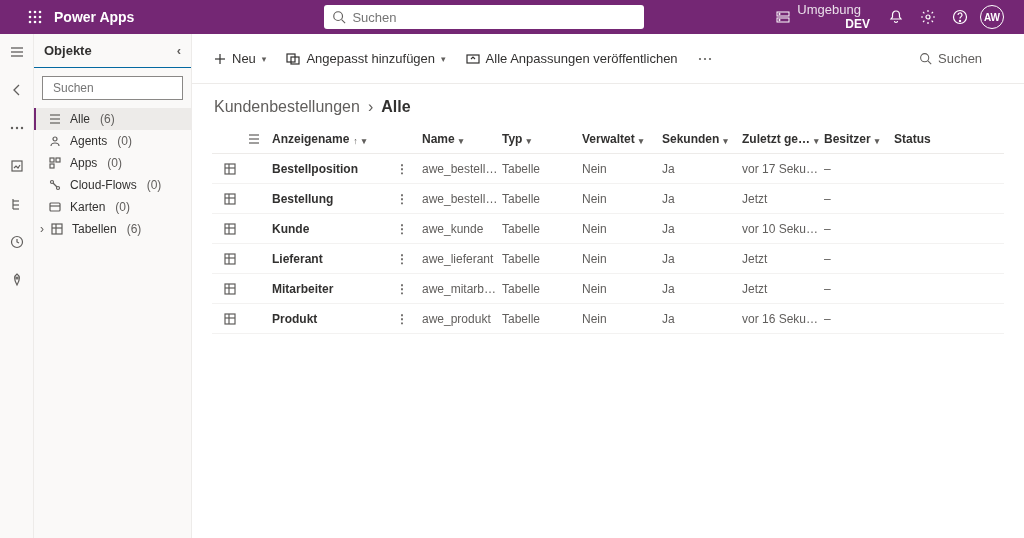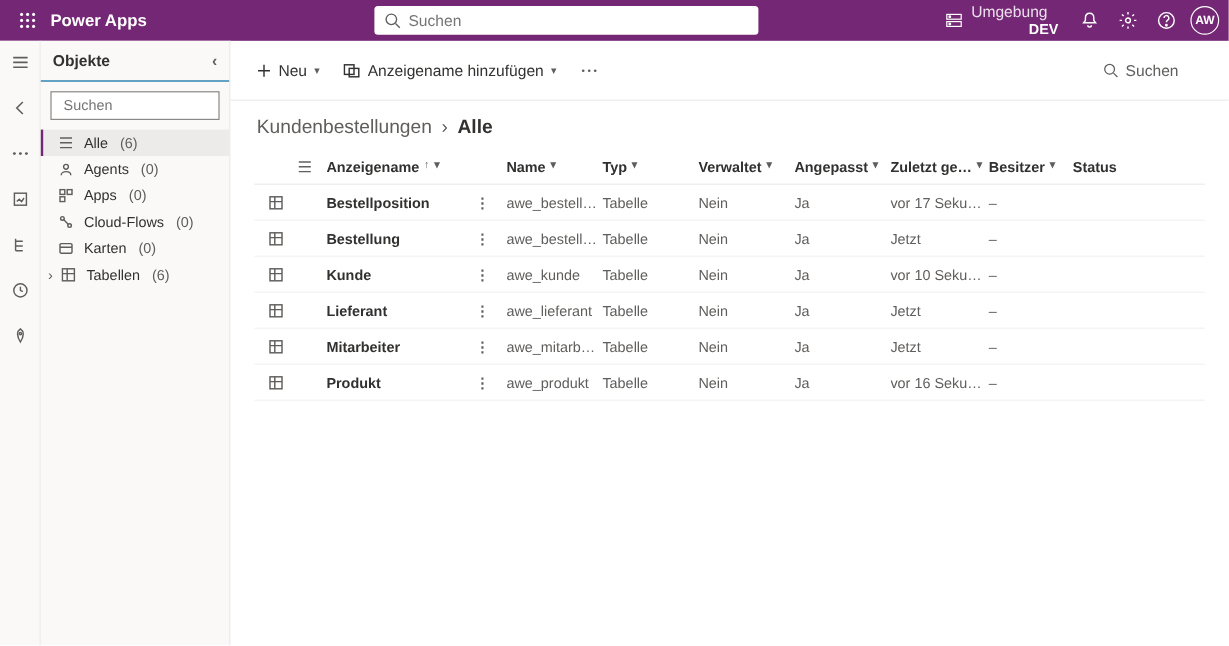--- a/index.html
+++ b/index.html
@@ -1,18 +1,18 @@
 <!DOCTYPE html>
 <html><head>
 <meta charset="utf-8">
 <style>
 * { box-sizing: border-box; margin: 0; padding: 0; font-family: "Segoe UI", -apple-system, sans-serif; }
 body { width: 1024px; height: 538px; overflow: hidden; background: #fff; font-size: 13px; color: #323130; }
 
-.topbar { height: 34px; background: #742774; display: flex; align-items: center; color: #fff; padding: 0 8px; }
+.topbar { height: 34px; background: #742774; display: flex; align-items: center; color: #fff; padding: 0 20px; }
 .waffle { width: 30px; display: flex; align-items: center; justify-content: center; cursor: pointer; }
 .app-name { font-weight: 600; font-size: 14px; margin-left: 4px; }
 .top-search { margin-left: 190px; flex: 0 0 320px; background: #fff; border-radius: 3px; height: 24px; display: flex; align-items: center; padding: 0 8px; color: #605e5c; }
 .top-search input { border: none; outline: none; flex: 1; font-size: 13px; margin-left: 6px; background: transparent; }
 .top-spacer { flex: 1; }
 .env { display: flex; align-items: center; gap: 6px; margin-right: 10px; cursor: pointer; }
 .env-text { display: flex; flex-direction: column; line-height: 1.1; }
 .env-label { font-size: 13px; opacity: 0.85; }
 .env-name { font-size: 12px; font-weight: 600; margin-left: 48px; }
 .topicon { width: 32px; height: 34px; display: flex; align-items: center; justify-content: center; cursor: pointer; }
@@ -41,21 +41,21 @@
 .cmd-search { display: flex; align-items: center; gap: 6px; color: #605e5c; font-size: 13px; padding: 0 8px; height: 28px; cursor: text; border: 1px solid transparent; width: 100px; }
 
 .breadcrumb { padding: 14px 22px 8px; display: flex; align-items: flex-start; gap: 8px; font-size: 16px; }
 .bc-parent { color: #605e5c; cursor: pointer; }
 .bc-sep { color: #605e5c; }
 .bc-current { font-weight: 600; }
 
 .table-wrap { padding: 0 20px; }
 .thead, .trow { display: grid; grid-template-columns: 36px 24px 150px 80px 80px 80px 80px 82px 70px 56px; align-items: center; height: 30px; font-size: 12px; }
 .thead { color: #323130; font-weight: 600; border-bottom: 1px solid #edebe9; }
-.th { display: flex; align-items: flex-start; gap: 4px; cursor: pointer; }
+.th { display: flex; align-items: flex-end; gap: 4px; cursor: pointer; }
 .th .sort { font-size: 9px; color: #605e5c; }
 .trow { border-bottom: 1px solid #f3f2f1; color: #323130; }
 .trow .cell-dim { color: #605e5c; }
 .row-icon { color: #605e5c; display: flex; justify-content: center; }
 .row-menu { color: #605e5c; text-align: center; cursor: pointer; }
 .row-name { font-weight: 700; cursor: pointer; }
 .ellipsis { white-space: nowrap; overflow: hidden; text-overflow: ellipsis; }
 
 svg { display: block; }
 </style>
@@ -260,22 +260,29 @@
             <line x1="1" y1="6" x2="11" y2="6"></line>
           </svg>
         <span>Neu</span>
         <span class="chevron-down">▾</span>
       </div>
       <div class="cmd">
         <svg width="14" height="12" viewBox="0 0 14 12" fill="none" stroke="#323130" stroke-width="1.2">
             <rect x="1" y="1" width="8" height="8"></rect>
             <rect x="5" y="4" width="8" height="7"></rect>
           </svg>
-        <span>Anzeigename hinzufügen</span>
+        <span>Angepasst hinzufügen</span>
         <span class="chevron-down">▾</span>
+      </div>
+      <div class="cmd">
+        <svg width="14" height="12" viewBox="0 0 14 12" fill="none" stroke="#323130" stroke-width="1.2">
+            <rect x="1" y="2" width="12" height="8"></rect>
+            <path d="M5 6l2-2 2 2"></path>
+          </svg>
+        <span>Alle Anpassungen veröffentlichen</span>
       </div>
       <div class="cmd">
         <svg width="14" height="4" viewBox="0 0 14 4" fill="#605e5c">
             <circle cx="2" cy="2" r="1.1"></circle>
             <circle cx="7" cy="2" r="1.1"></circle>
             <circle cx="12" cy="2" r="1.1"></circle>
           </svg>
       </div>
       <div class="cmd-spacer"></div>
       <div class="cmd-search">
@@ -314,21 +321,21 @@
           </div>
         <div class="th">
             <span>Typ</span>
             <span class="chevron-down">▾</span>
           </div>
         <div class="th">
             <span>Verwaltet</span>
             <span class="chevron-down">▾</span>
           </div>
         <div class="th">
-            <span>Angepasst</span>
+            <span>Sekunden</span>
             <span class="chevron-down">▾</span>
           </div>
         <div class="th">
             <span class="ellipsis">Zuletzt ge…</span>
             <span class="chevron-down">▾</span>
           </div>
         <div class="th">
             <span>Besitzer</span>
             <span class="chevron-down">▾</span>
           </div>

